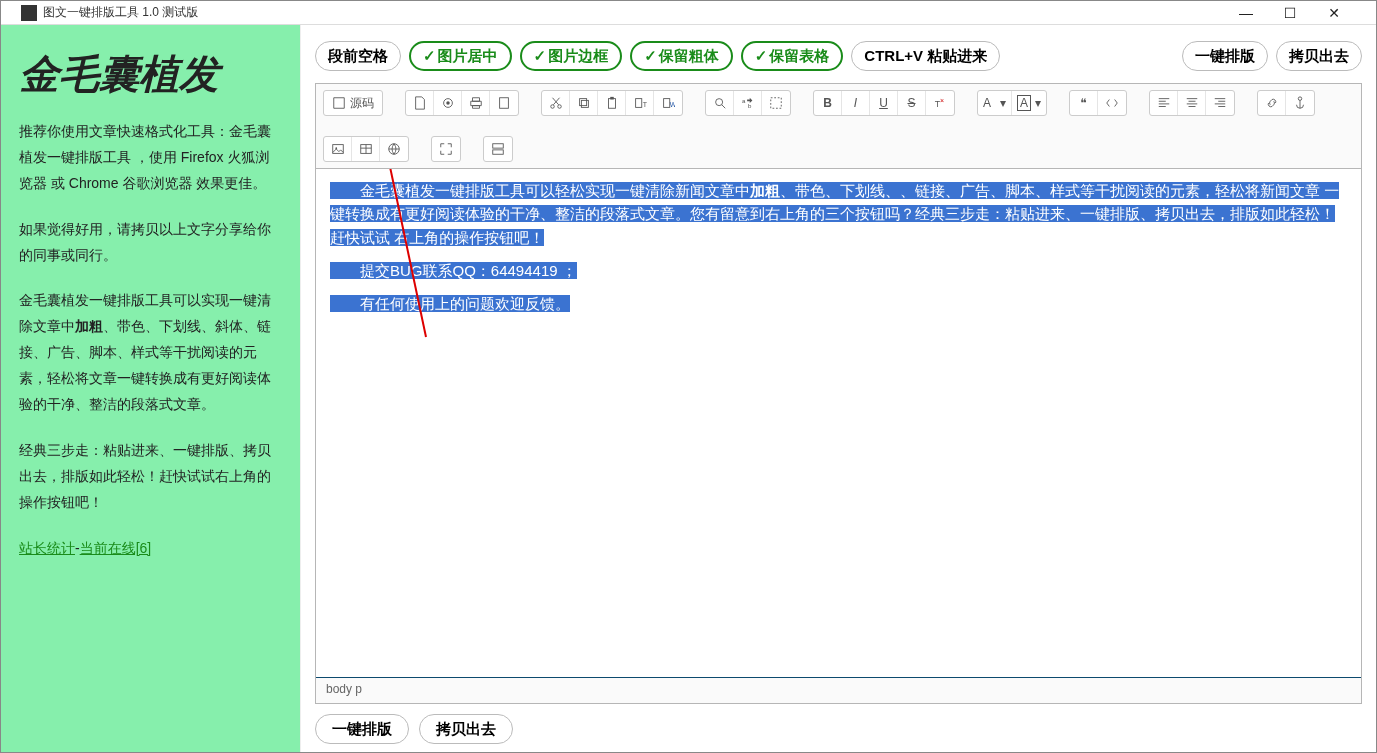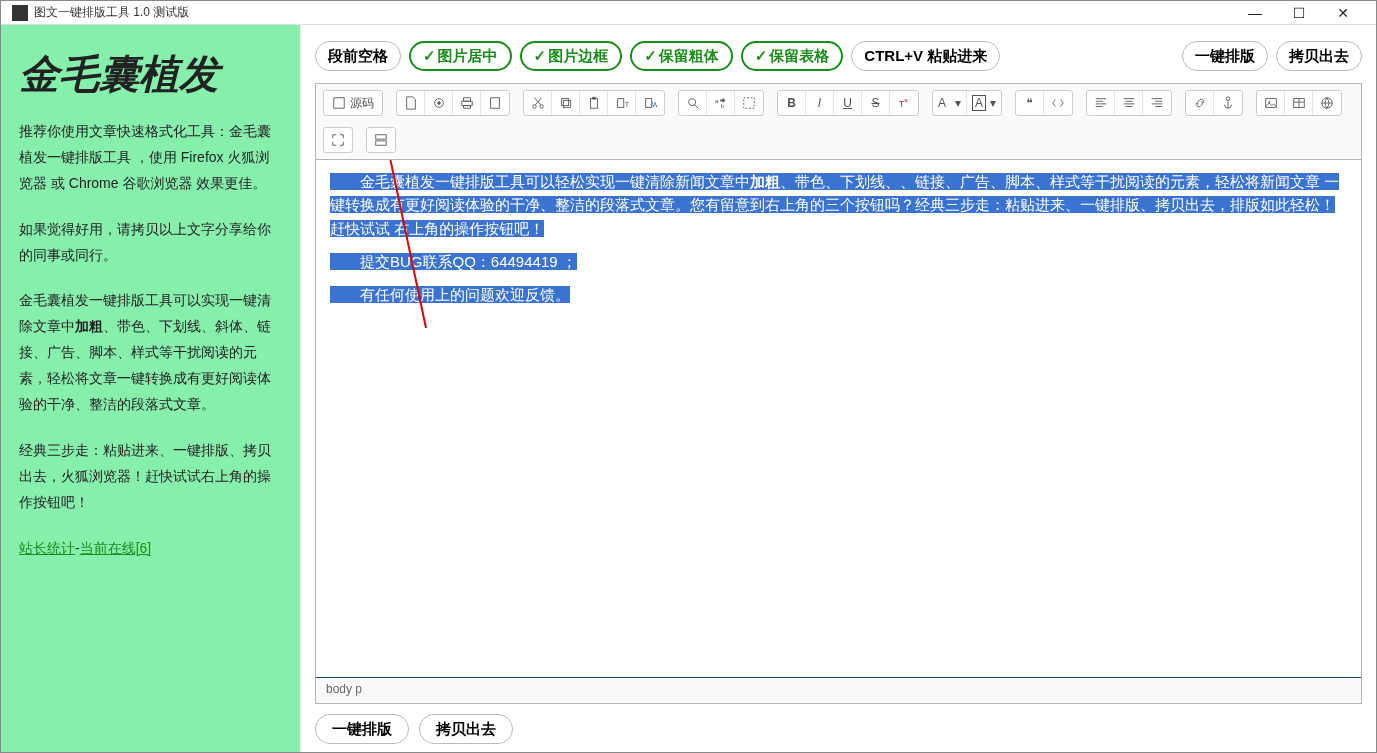--- a/index.html
+++ b/index.html
@@ -1,34 +1,34 @@
 <!DOCTYPE html>
 <html><head>
 <meta charset="utf-8">
 <style>
 *{box-sizing:border-box;margin:0;padding:0}
 body{font-family:"Microsoft YaHei",Arial,sans-serif;font-size:13px;background:#fff;color:#333}
 .window{width:1377px;height:753px;border:1px solid #888;position:relative;overflow:hidden}
-.titlebar{height:24px;background:#fff;border-bottom:1px solid #ddd;display:flex;align-items:center;padding:0 11px;font-size:12px}
+.titlebar{height:24px;background:#fff;border-bottom:1px solid #ddd;display:flex;align-items:center;padding:0 20px;font-size:12px}
 .titlebar .app-icon{width:16px;height:16px;background:#333;margin-right:6px}
 .titlebar .controls{margin-left:auto;display:flex}
 .titlebar .controls span{width:44px;height:22px;display:flex;align-items:center;justify-content:center;font-size:14px;color:#222;cursor:default}
 .main{display:flex;height:calc(100% - 24px)}
 .sidebar{width:300px;padding:20px 18px;border-right:1px solid #eee;background:#86efac;font-size:14px;line-height:1.85;color:#222}
 .brand{font-family:"STKaiti","KaiTi",serif;font-size:40px;font-weight:bold;font-style:italic;margin:8px 0 22px;line-height:1.1}
 .sidebar p{margin-bottom:20px}
 .sidebar a{color:#1a8c1a;text-decoration:underline}
 .content{flex:1;padding:10px 14px 8px 14px;display:flex;flex-direction:column}
 .toprow{display:flex;gap:8px;align-items:center;margin:6px 0 12px}
 .btn{display:inline-flex;align-items:center;justify-content:center;height:30px;padding:0 12px;border:1px solid #bbb;border-radius:15px;background:#fff;font-size:15px;cursor:pointer;white-space:nowrap}
 .btn.bold{font-weight:bold}
 .btn.green{border:2px solid #1a8c1a;color:#1a8c1a;font-weight:bold}
 .btn .tick{color:#1a8c1a;margin-right:2px}
 .editorwrap{border:1px solid #b6b6b6;display:flex;flex-direction:column;flex:1;min-height:0}
-.toolbar{display:flex;flex-wrap:wrap;gap:7px;padding:4px;border-bottom:1px solid #b6b6b6;background:#fafafa;align-items:center}
+.toolbar{display:flex;flex-wrap:wrap;gap:16px;padding:4px;border-bottom:1px solid #b6b6b6;background:#fafafa;align-items:center}
 .tgroup{display:flex;border:1px solid #ccc;border-radius:3px;margin:2px 3px;background:#fff}
 .tbtn{width:28px;height:24px;display:flex;align-items:center;justify-content:center;border-right:1px solid #e5e5e5;color:#555;font-size:12px;cursor:default}
 .tbtn:last-child{border-right:none}
 .tbtn.wide{width:auto;padding:0 8px;gap:4px}
 .tbtn svg{width:14px;height:14px;fill:#555}
 .editor{flex:1;padding:10px 14px;overflow:auto;color:#222;line-height:1.55;font-size:15px;position:relative}
 .editor .hl{display:inline;background:#3b73d1;color:#fff;box-decoration-break:clone;-webkit-box-decoration-break:clone}
 .para{margin-bottom:10px}
 .indent{display:inline-block;width:2em}
 .statusbar{height:26px;border-top:1px solid #0c4a6e;padding:4px 10px;font-size:12px;color:#666;background:#fafafa}
@@ -53,21 +53,21 @@
 
   <div class="main">
 
     <div class="sidebar">
       <div class="brand">金毛囊植发</div>
       <p>推荐你使用文章快速格式化工具：金毛囊植发一键排版工具 ，使用 Firefox 火狐浏览器 或 Chrome 谷歌浏览器 效果更佳。</p>
       <p>如果觉得好用，请拷贝以上文字分享给你的同事或同行。</p>
       <p>
         <span>金毛囊植发一键排版工具可以实现一键清除文章中</span><b>加粗</b><span>、带色、下划线、斜体、链接、广告、脚本、样式等干扰阅读的元素，轻松将文章一键转换成有更好阅读体验的干净、整洁的段落式文章。</span>
       </p>
-      <p>经典三步走：粘贴进来、一键排版、拷贝出去，火狐浏览器！赶快试试右上角的操作按钮吧！</p>
+      <p>经典三步走：粘贴进来、一键排版、拷贝出去，排版如此轻松！赶快试试右上角的操作按钮吧！</p>
       <p>
         <a href="#">站长统计</a>-<a href="#">当前在线[6]</a>
       </p>
     </div>
 
     <div class="content">
 
       <div class="toprow">
         <button class="btn bold">段前空格</button>
         <button class="btn green">

